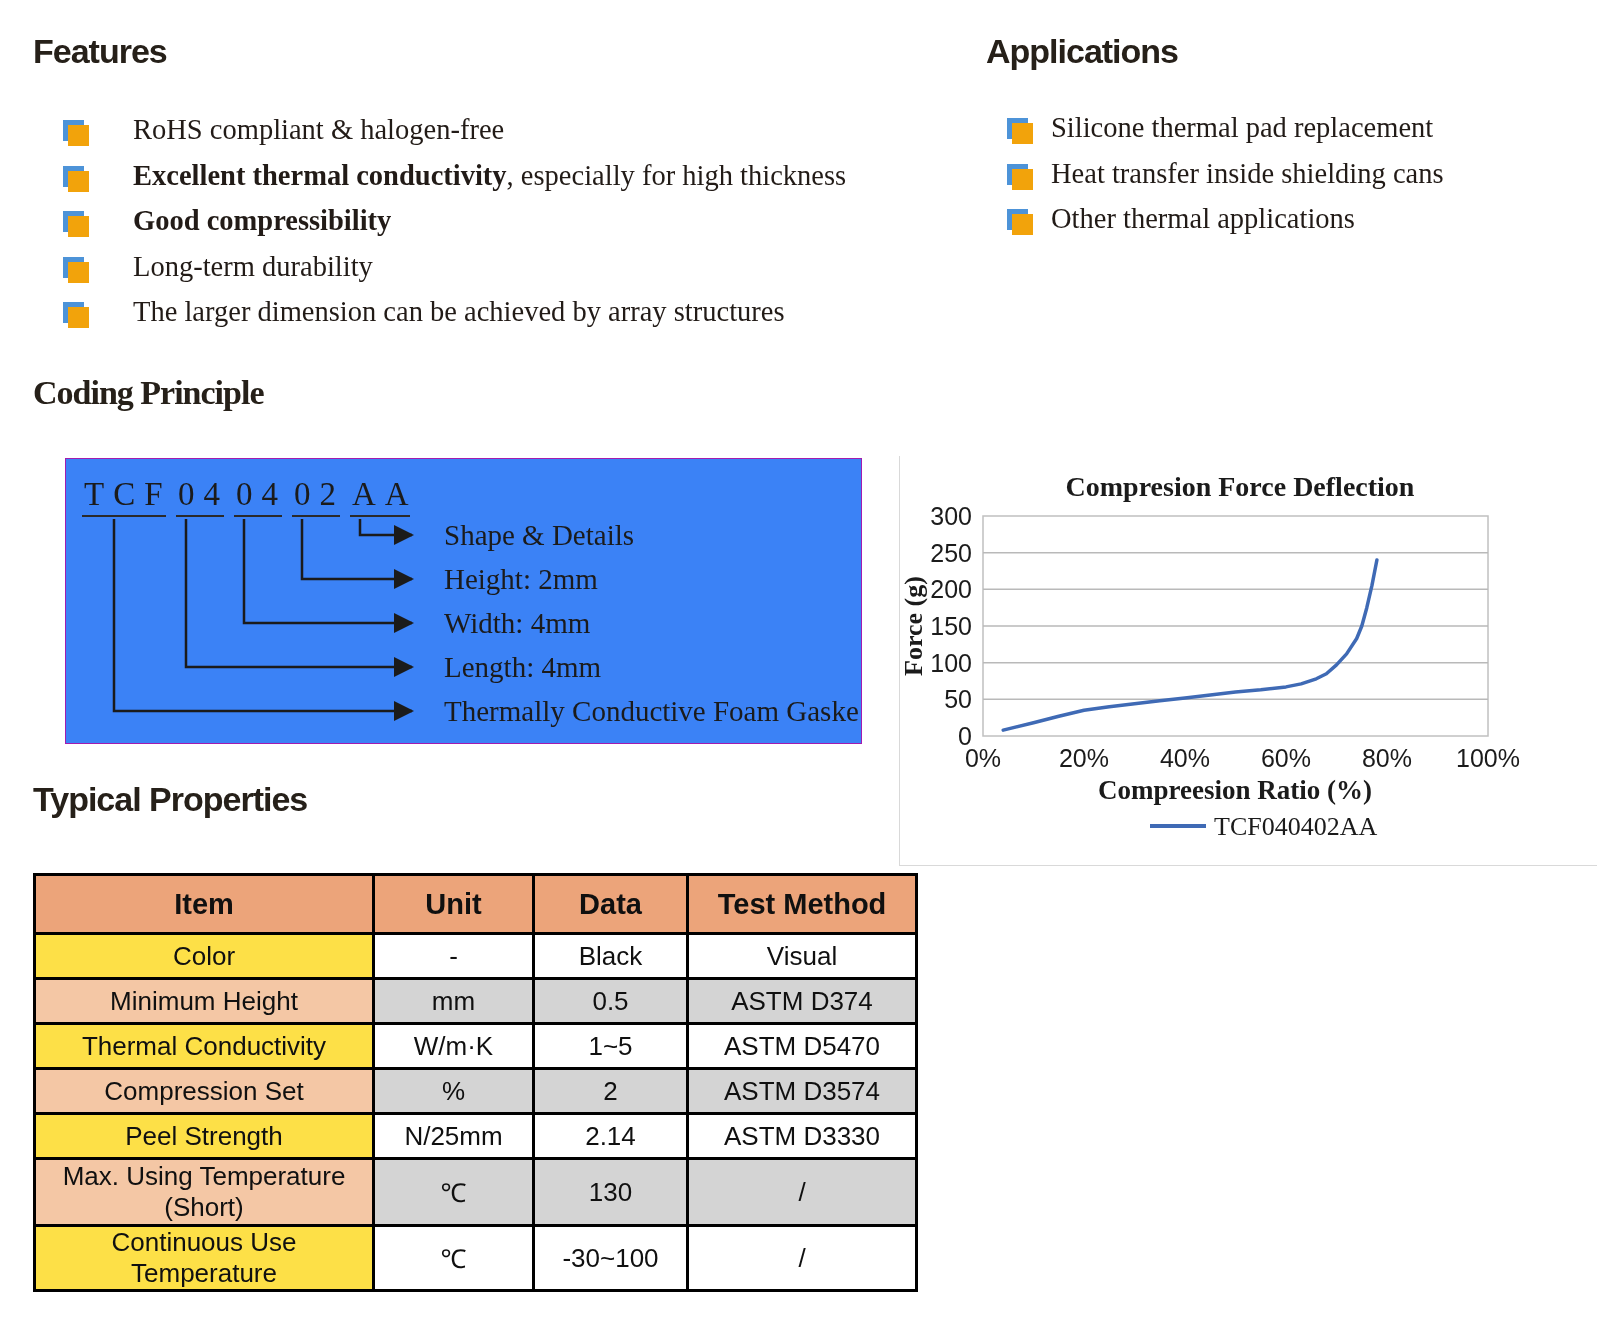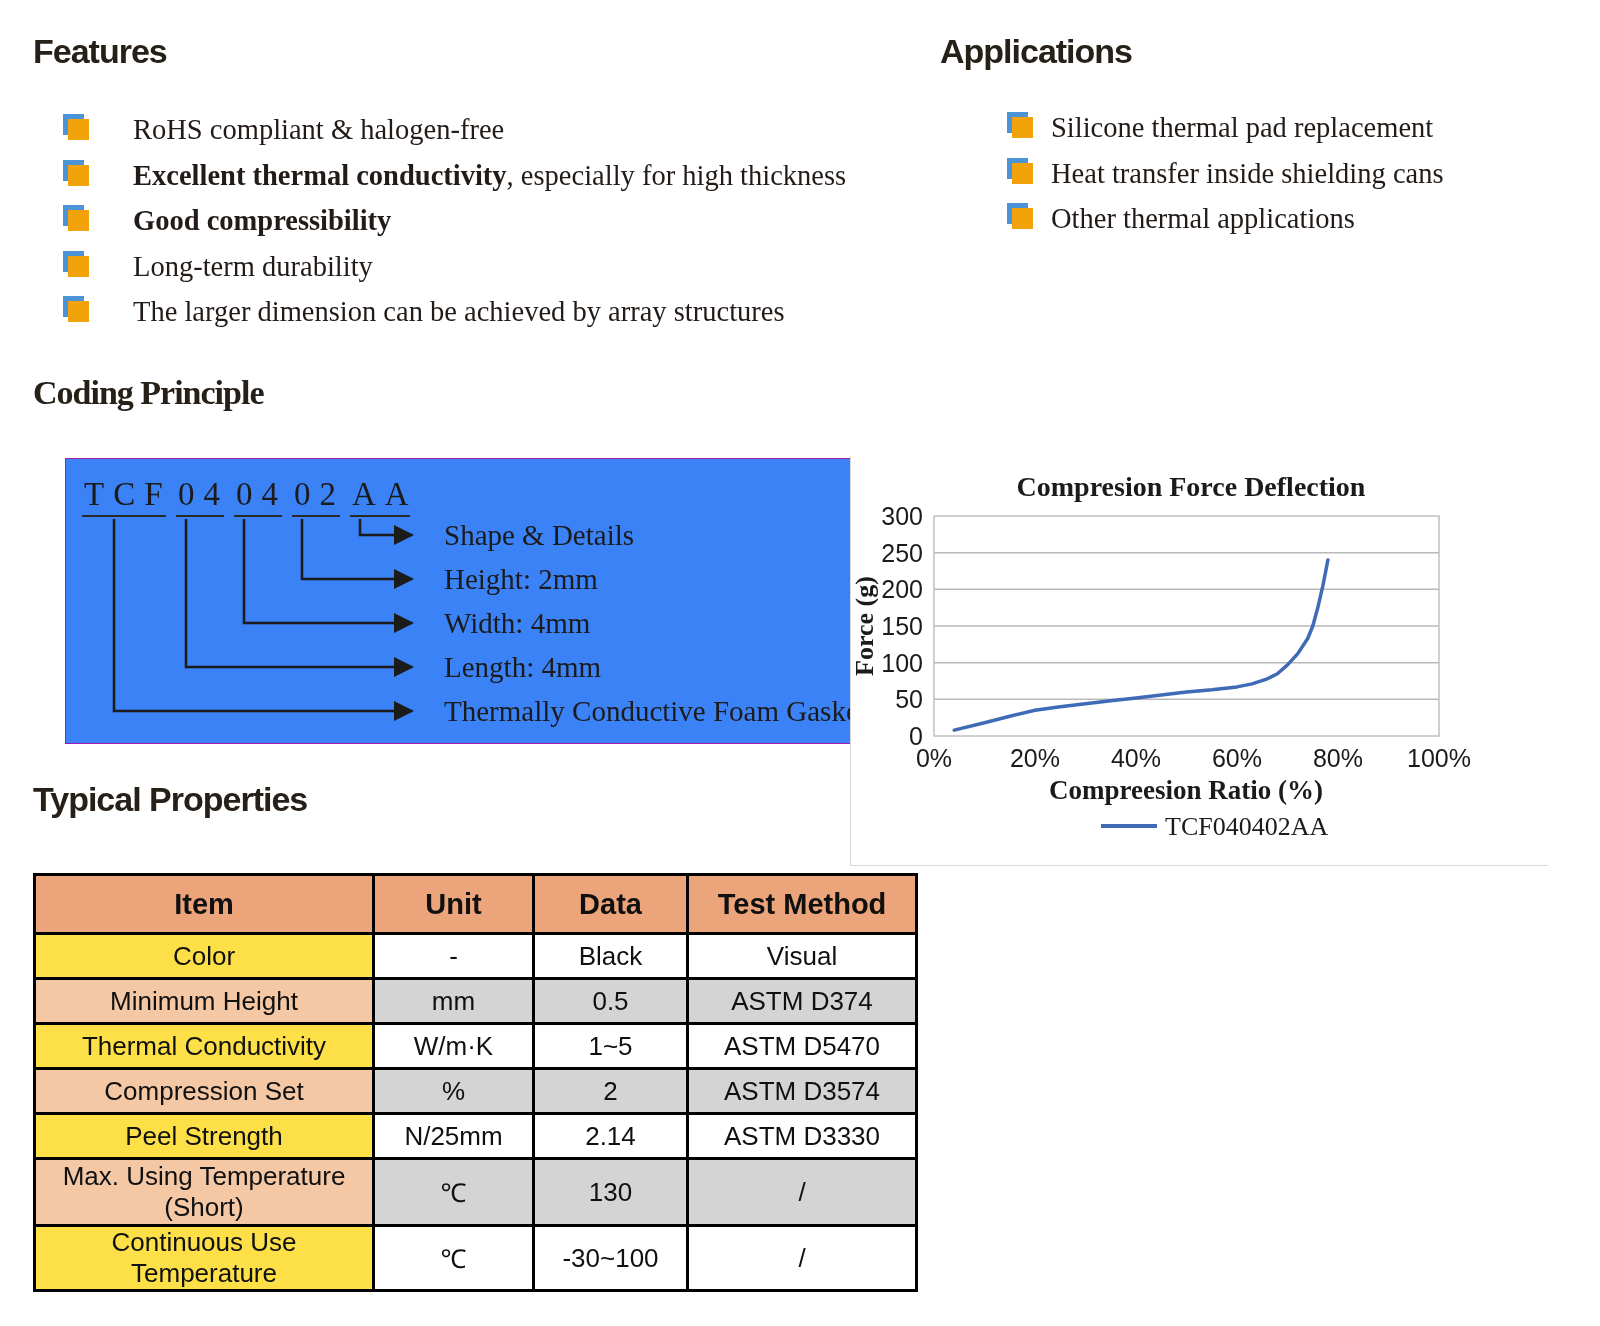--- a/index.html
+++ b/index.html
@@ -6,35 +6,35 @@
   #page {
     position:relative; width:1600px; height:1326px; background:#fff;
     font-family:"Liberation Serif", serif; color:#221b17; overflow:hidden;
   }
   .section-title {
     position:absolute; margin:0;
     font-family:"Liberation Sans", sans-serif; font-weight:bold;
     font-size:34px; letter-spacing:-1px; color:#262019;
   }
   ul.bullet-list { position:absolute; list-style:none; margin:0; padding:0; }
-  ul.bullet-list li { display:flex; align-items:flex-start; line-height:45.5px; font-size:28.5px; }
+  ul.bullet-list li { display:flex; align-items:center; line-height:45.5px; font-size:28.5px; }
   .bullet {
     flex:none; width:21px; height:21px; margin-top:12px;
     background:#F2A30B; box-shadow:-5px -5px 0 #4D93D8;
   }
   #features-list .txt { margin-left:44px; }
   #applications-list .txt { margin-left:18px; width:480px; }
   .txt b { font-weight:bold; }
 
   #coding-box {
     position:absolute; left:65px; top:458px; width:795px; height:284px;
     border:1px solid #a21caf; background:#3b82f6;
   }
   #chart-box {
-    position:absolute; left:850px; top:456px; width:697px; height:409px;
+    position:absolute; left:899px; top:456px; width:697px; height:409px;
     border-left:1px solid #D9D9D9; border-bottom:1px solid #D9D9D9; background:#fff;
   }
 
   #props-table {
     position:absolute; left:33px; top:873px; width:882px;
     border-collapse:collapse; table-layout:fixed;
     font-family:"Liberation Sans", sans-serif; color:#101010; text-align:center;padding-left:12px;
   }
   #props-table th, #props-table td { border:3px solid #000; padding:0 2px; }
   #props-table thead th { height:56px; font-size:29px; font-weight:bold; background:#ECA47A; }
@@ -74,21 +74,21 @@
     <li>
       <span class="bullet"></span>
       <span class="txt"><b></b><span>Long-term durability</span></span>
     </li>
     <li>
       <span class="bullet"></span>
       <span class="txt"><b></b><span>The larger dimension can be achieved by array structures</span></span>
     </li>
   </ul>
 
-  <h1 class="section-title" style="left:940px; top:32px;text-align:right;">Applications</h1>
+  <h1 class="section-title" style="left:986px; top:32px;text-align:right;">Applications</h1>
   <ul class="bullet-list" id="applications-list" style="left:1012px; top:105px;">
     <li>
       <span class="bullet"></span>
       <span class="txt">Silicone thermal pad replacement</span>
     </li>
     <li>
       <span class="bullet"></span>
       <span class="txt">Heat transfer inside shielding cans</span>
     </li>
     <li>

